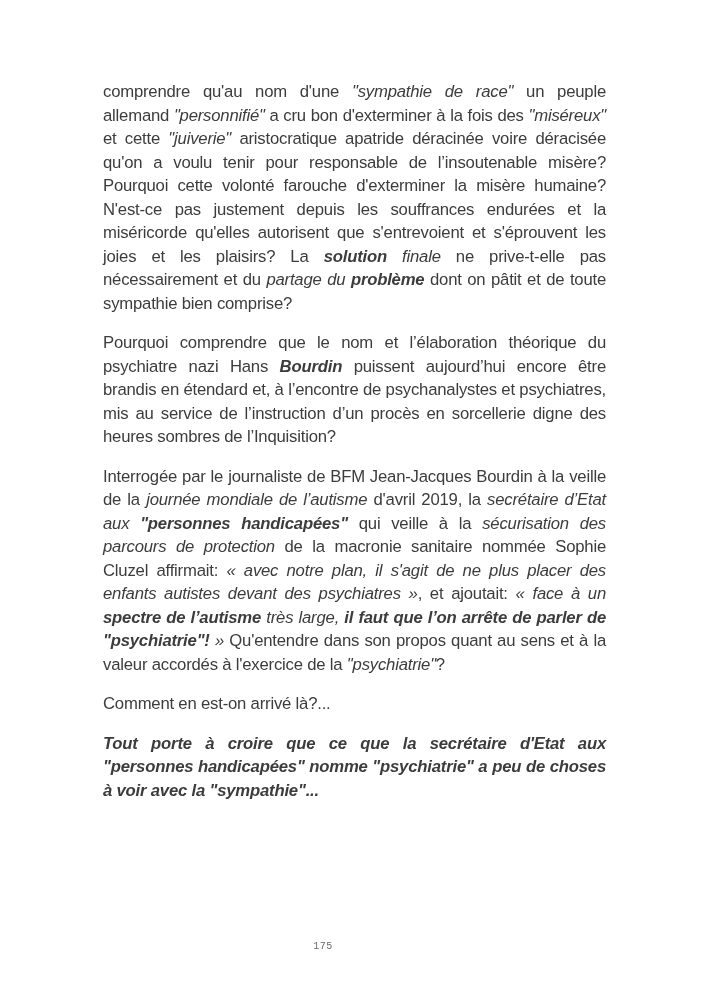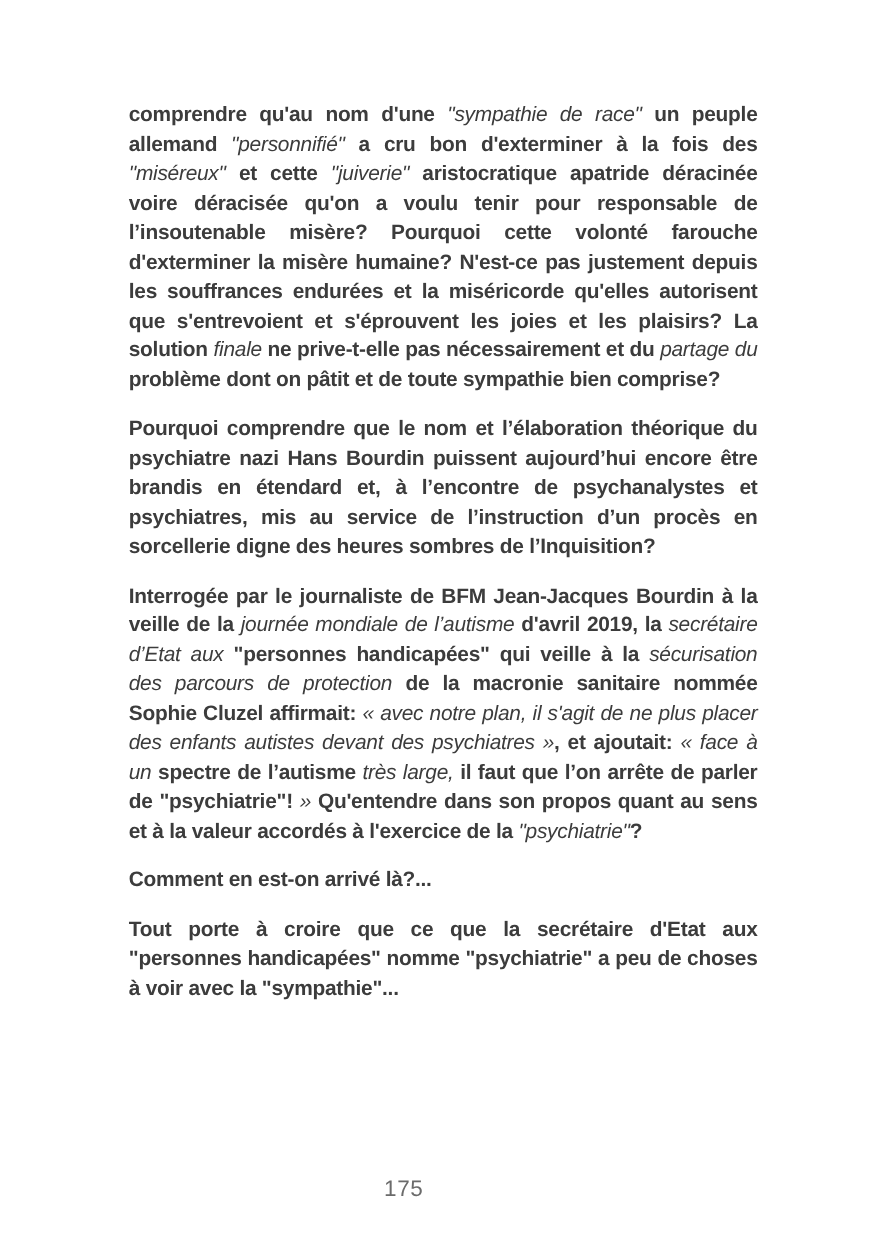--- a/index.html
+++ b/index.html
@@ -26,31 +26,31 @@
     margin: 0 0 16px 0;
     font-size: 16.7px;
     line-height: 23.5px;
     letter-spacing: -0.2px;
     text-align: justify;
     color: #3c3c3c;
   }
   .text-column p.cont {
     text-align-last: justify;
   }
-  .s-r { font-style: normal; font-weight: 700; }
+  .s-r { font-style: normal; font-weight: 400; }
   .s-i { font-style: italic; font-weight: 400; }
-  .s-bi { font-weight: 700; }
+  .s-bi { font-style: italic; font-weight: 700; }
   .page-number {
     position: absolute;
     top: 941px;
     left: 0;
     width: 646px;
     text-align: center;
-    font-family: Liberation Sans, sans-serif;
-    font-size: 18px;
+    font-family: Liberation Mono, monospace;
+    font-size: 10px;
     color: #6b6b6b;
     letter-spacing: 0.5px;
   }
 </style>
 </head>
 <body>
 
 <div class="page">
   <div class="text-column">
     <div id="paragraphs">

